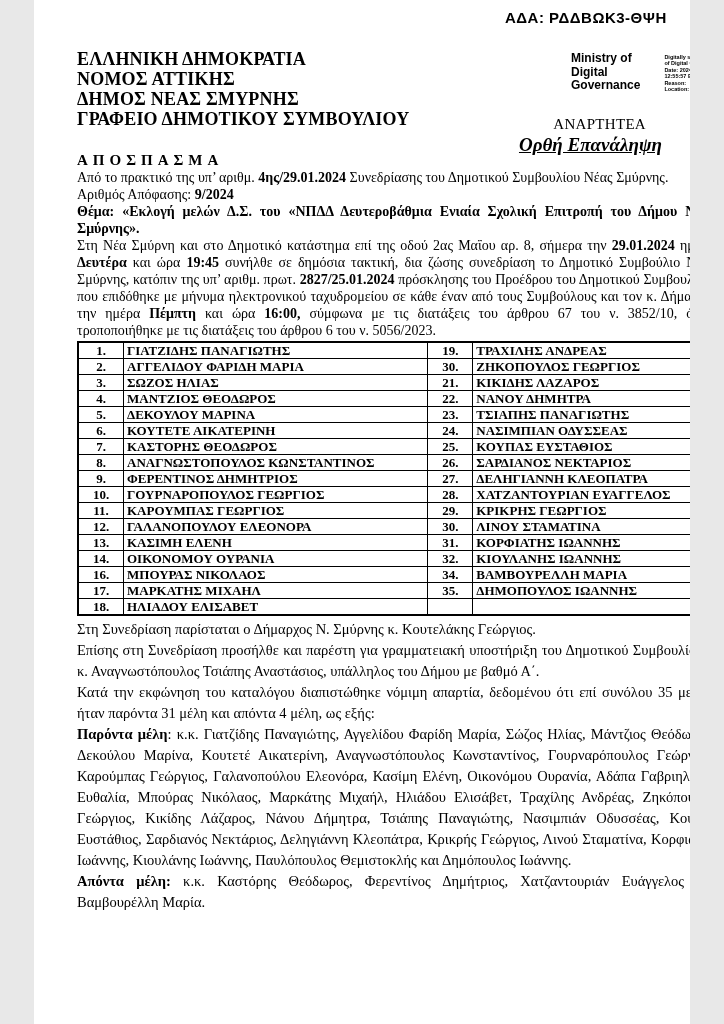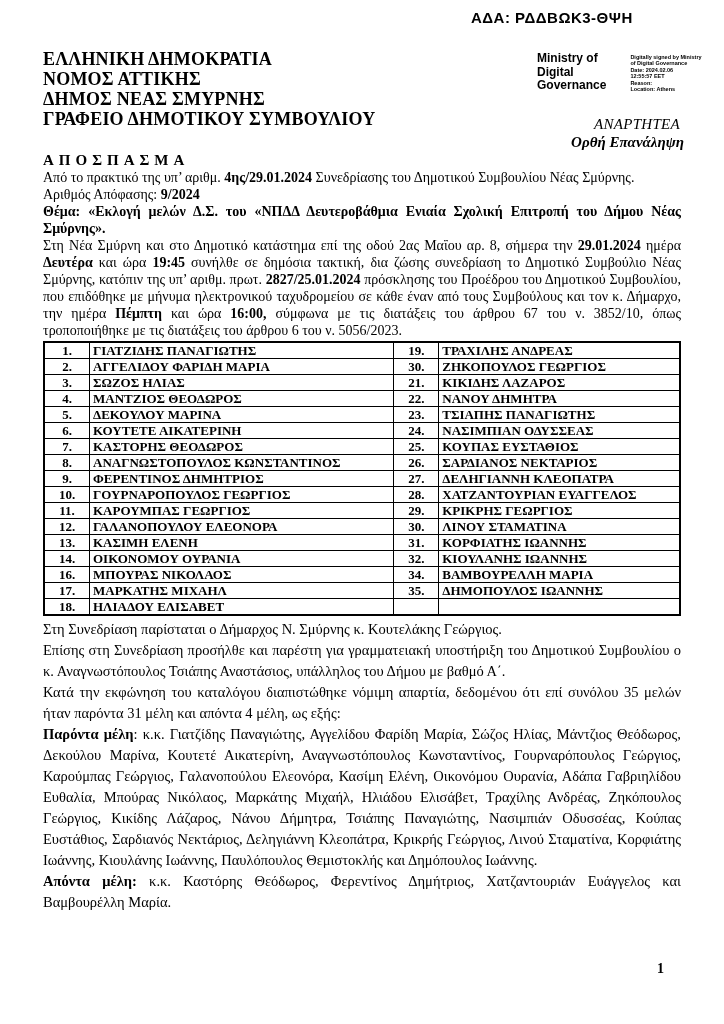--- a/index.html
+++ b/index.html
@@ -1,18 +1,18 @@
 <!DOCTYPE html>
 <html lang="el"><head>
 <meta charset="utf-8">
 <style>
   html,body{margin:0;padding:0;background:#e8e8e8;}
   .page{
     position:relative;
-    width:724px;height:1024px;
+    width:656px;height:1024px;
     background:#ffffff;
     color:#000;
     font-family:"Liberation Serif",serif;
     overflow:hidden;
     margin:0 auto;
   }
   
   .ada{
     position:absolute;top:9px;left:471px;
     font-family:"Liberation Sans",sans-serif;
@@ -29,25 +29,25 @@
   .sig-block{
     position:absolute;top:52px;left:537px;
     display:flex;gap:24px;align-items:flex-start;
     font-family:"Liberation Sans",sans-serif;
   }
   .sig-name{font-weight:bold;font-size:12px;line-height:13.5px;white-space:nowrap;}
   .sig-details{font-size:5.5px;line-height:6.4px;font-weight:600;padding-top:2px;white-space:nowrap;}
   
   .anartitea{
     position:absolute;top:116px;right:44px;
-    font-style:italic;font-size:15px;letter-spacing:.3px;
+    font-size:15px;letter-spacing:.3px;
   }
   .orthi{
-    position:absolute;top:134px;right:40px;
-    font-style:italic;font-weight:bold;font-size:15px;
+    position:absolute;top:134px;right:28px;
+    font-style:italic;font-weight:bold;font-size:19px;text-decoration:underline;
   }
   
   .doc-body{
     position:absolute;top:152px;left:43px;width:638px;
     font-size:14px;line-height:17px;
   }
   .doc-title{
     font-weight:bold;font-size:15px;
     letter-spacing:5px;margin:0 0 1px 0;
   }

